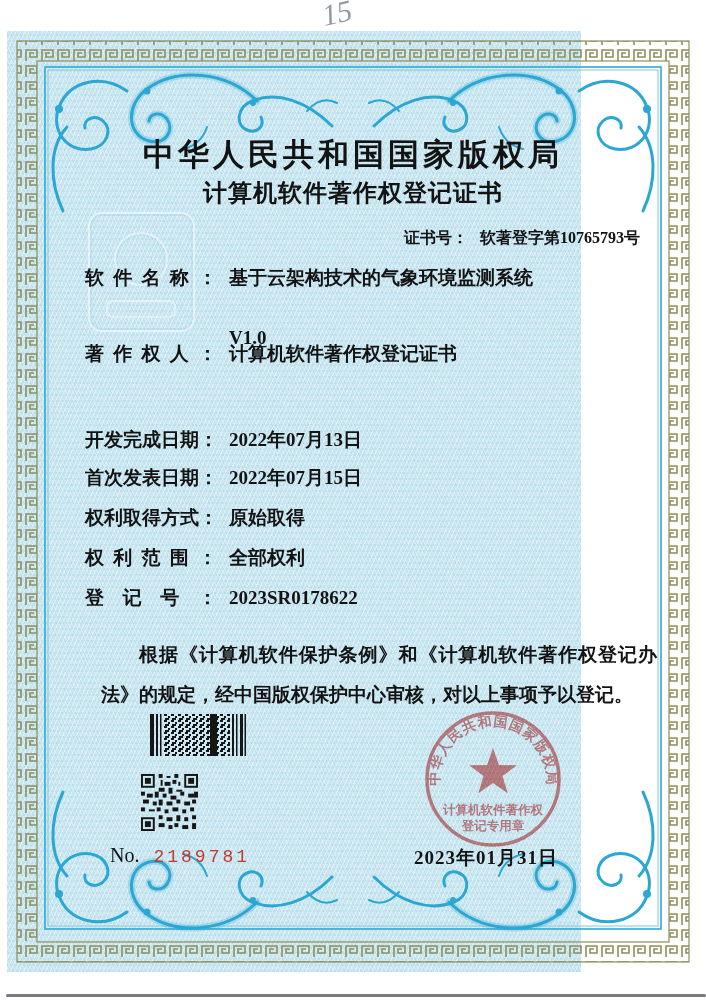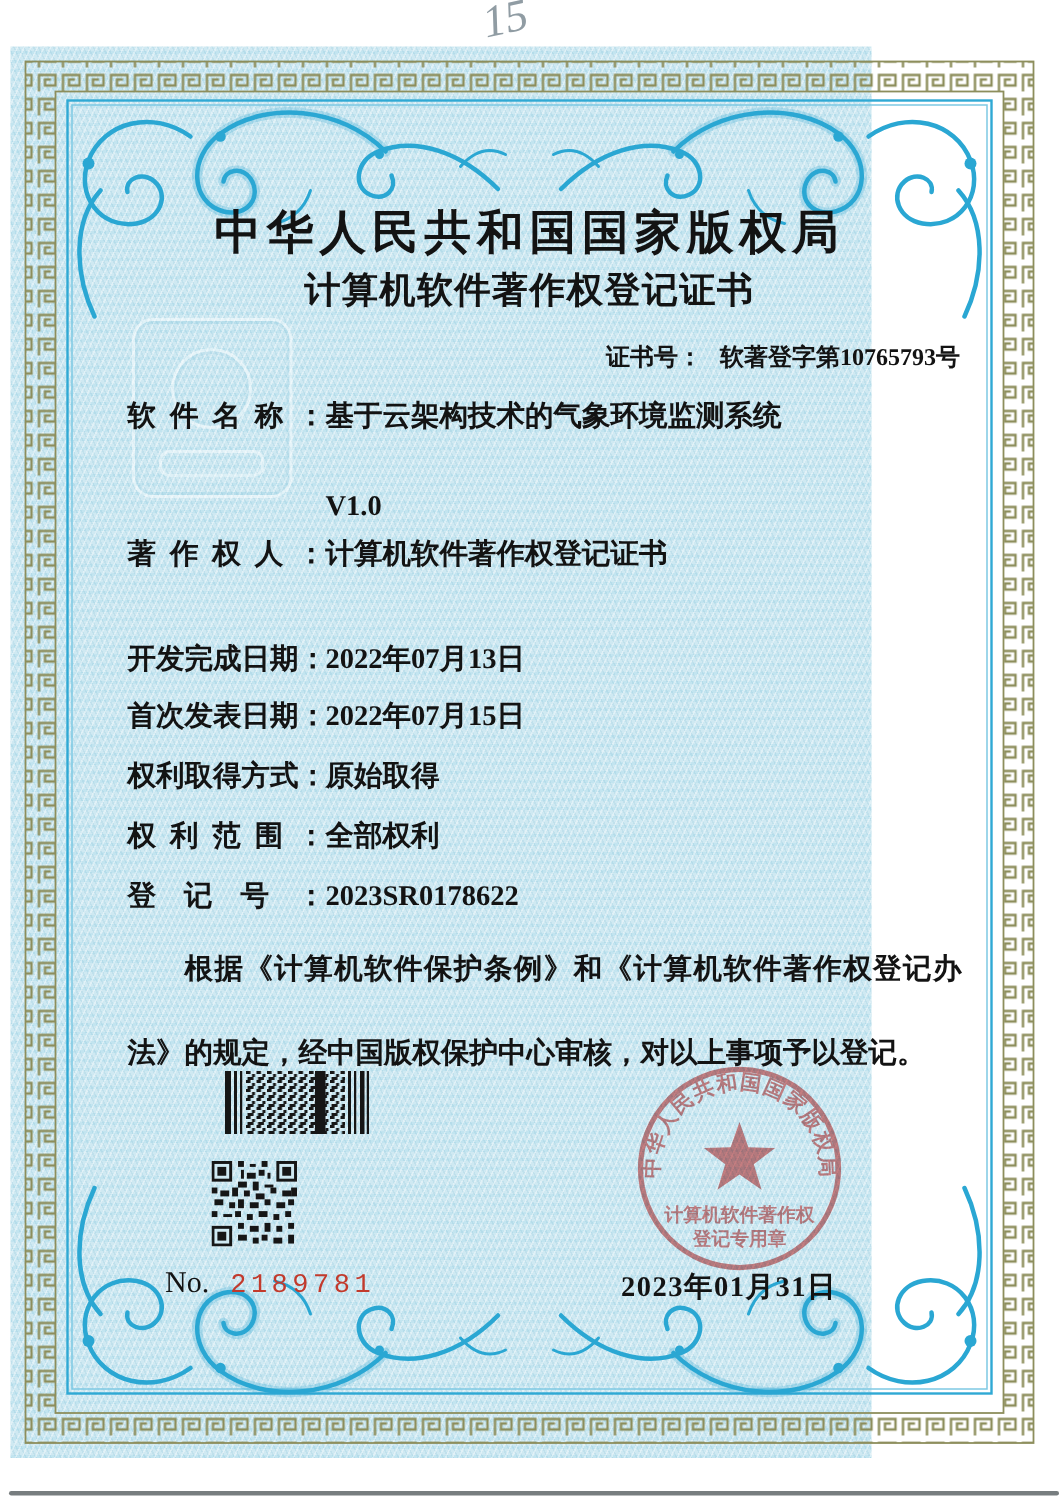--- a/index.html
+++ b/index.html
@@ -33,24 +33,24 @@
   .cert-title{position:absolute;left:0;top:146px;width:692px;text-align:center;
           font-size:24px;font-weight:bold;letter-spacing:1px;}
   .certno-line{position:absolute;left:0;top:197px;width:633px;text-align:right;
           font-size:16px;font-weight:bold;}
   .certno-line .lbl{margin-right:12px;}
 
   .row{position:absolute;left:78px;display:flex;align-items:flex-start;
        font-size:19px;font-weight:bold;line-height:30px;}
   .row .flabel{display:inline-block;width:132px;text-align:justify;text-align-last:justify;
        white-space:nowrap;flex:0 0 132px;}
-  .row .fvalue{margin-left:0;white-space:pre-line;}
+  .row .fvalue{margin-left:12px;white-space:pre-line;}
 
   .statement{position:absolute;left:78px;top:588px;width:556px;font-size:19px;font-weight:bold;
-       line-height:56px;text-indent:2em;text-align:justify;margin:0;}
+       line-height:40px;text-indent:2em;text-align:justify;margin:16px;}
 
   .barcode{position:absolute;left:143px;top:683px;}
   .qrcode{position:absolute;left:134px;top:743px;}
 
   .seal{position:absolute;left:413px;top:675px;opacity:.85;mix-blend-mode:multiply;}
 
   .serial{position:absolute;left:103px;top:813px;font-size:20px;}
   .serial .sn{color:#c23a2c;letter-spacing:3px;margin-left:14px;
        font-family:Liberation Mono, monospace;font-size:18px;}
   .issue-date{position:absolute;left:407px;top:814px;font-size:19px;font-weight:bold;letter-spacing:1px;}
@@ -116,21 +116,21 @@
 
     <div class="certno-line">
       <span class="lbl">证书号：</span><span>软著登字第10765793号</span>
     </div>
 
     <div class="row" style="top:232px">
       <span class="flabel">软件名称：</span>
       <span class="fvalue"><span>基于云架构技术的气象环境监测系统</span><br>
         <span>V1.0</span></span>
     </div>
-    <div class="row" style="top:324px">
+    <div class="row" style="top:308px">
       <span class="flabel">著作权人：</span>
       <span class="fvalue">计算机软件著作权登记证书</span>
     </div>
     <div class="row" style="top:394px">
       <span class="flabel">开发完成日期：</span>
       <span class="fvalue">2022年07月13日</span>
     </div>
     <div class="row" style="top:432px">
       <span class="flabel">首次发表日期：</span>
       <span class="fvalue">2022年07月15日</span>

